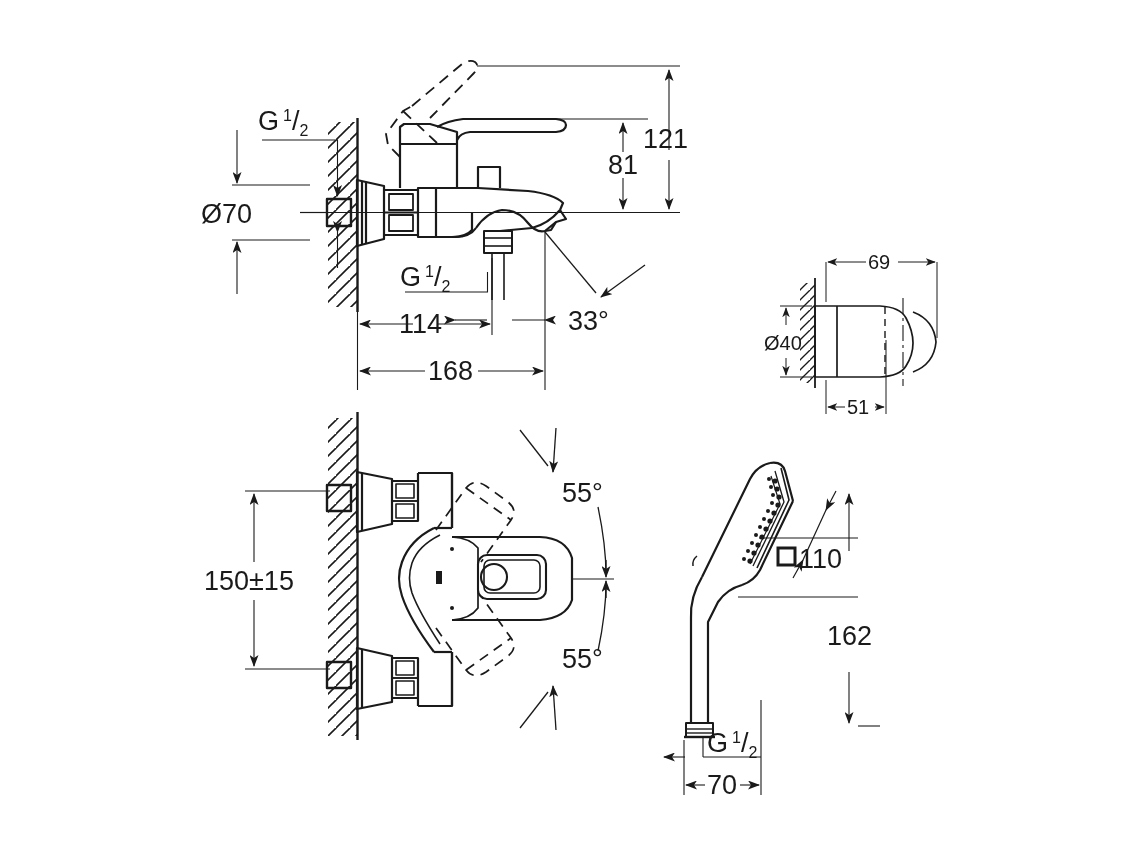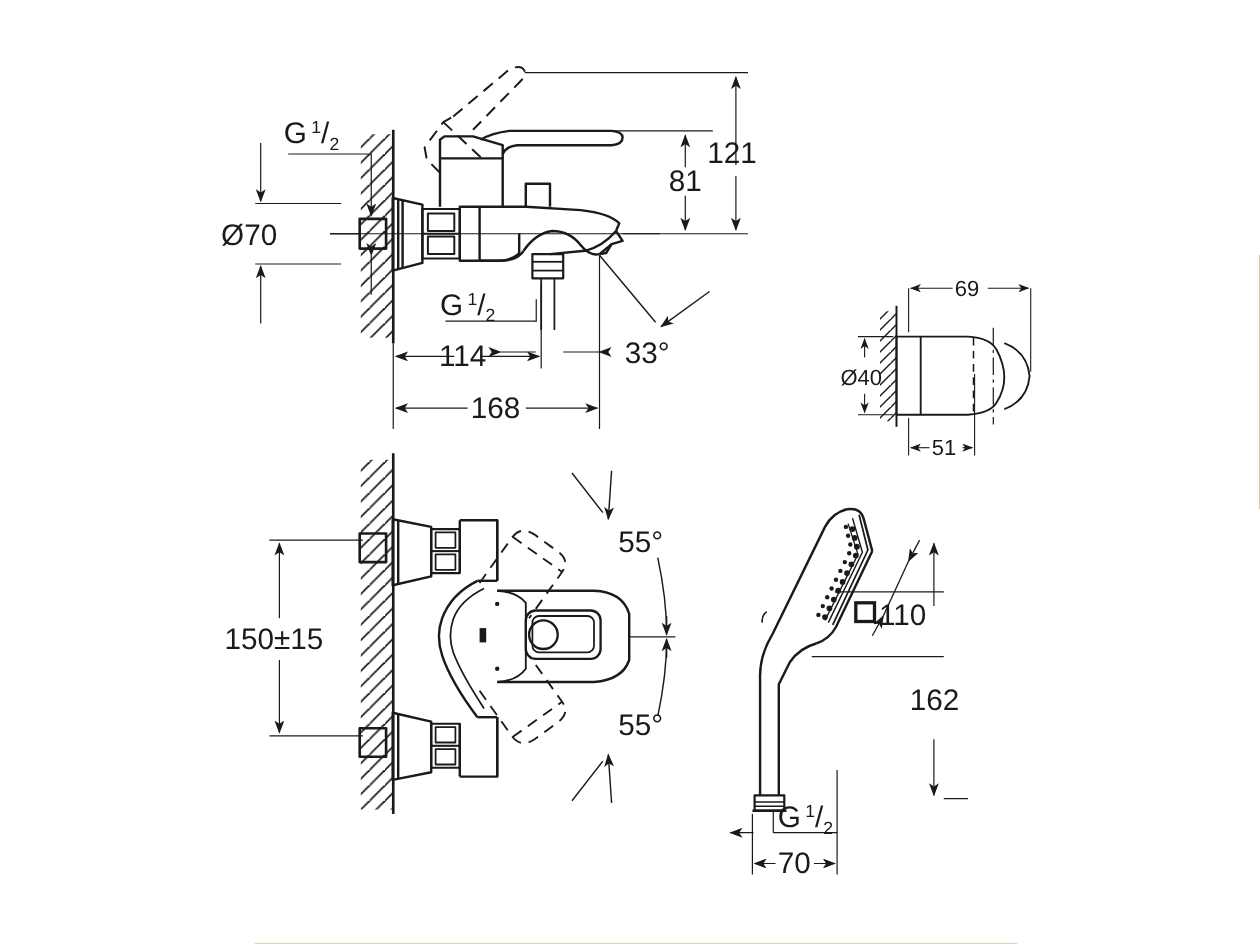--- a/index.html
+++ b/index.html
@@ -3,21 +3,21 @@
 <meta charset="utf-8">
 <title>Technical Drawing</title>
 <style>
   html,body{margin:0;padding:0;background:#ffffff;}
   body{
     font-family:"Liberation Sans", sans-serif;
     width:1145px;height:858px;
     overflow:hidden;
     position:relative;
   }
-  #sheet{position:relative;width:1145px;height:858px;background:#a16207;}
+  #sheet{position:relative;width:1145px;height:858px;background:#5eead4;}
   svg{display:block;}
   .dimtext{
     font-family:"Liberation Sans", sans-serif;
     font-size:27px;
     fill:#1a1a1a;
   }
   .dimtext-md{
     font-family:"Liberation Sans", sans-serif;
     font-size:20px;
     fill:#1a1a1a;

